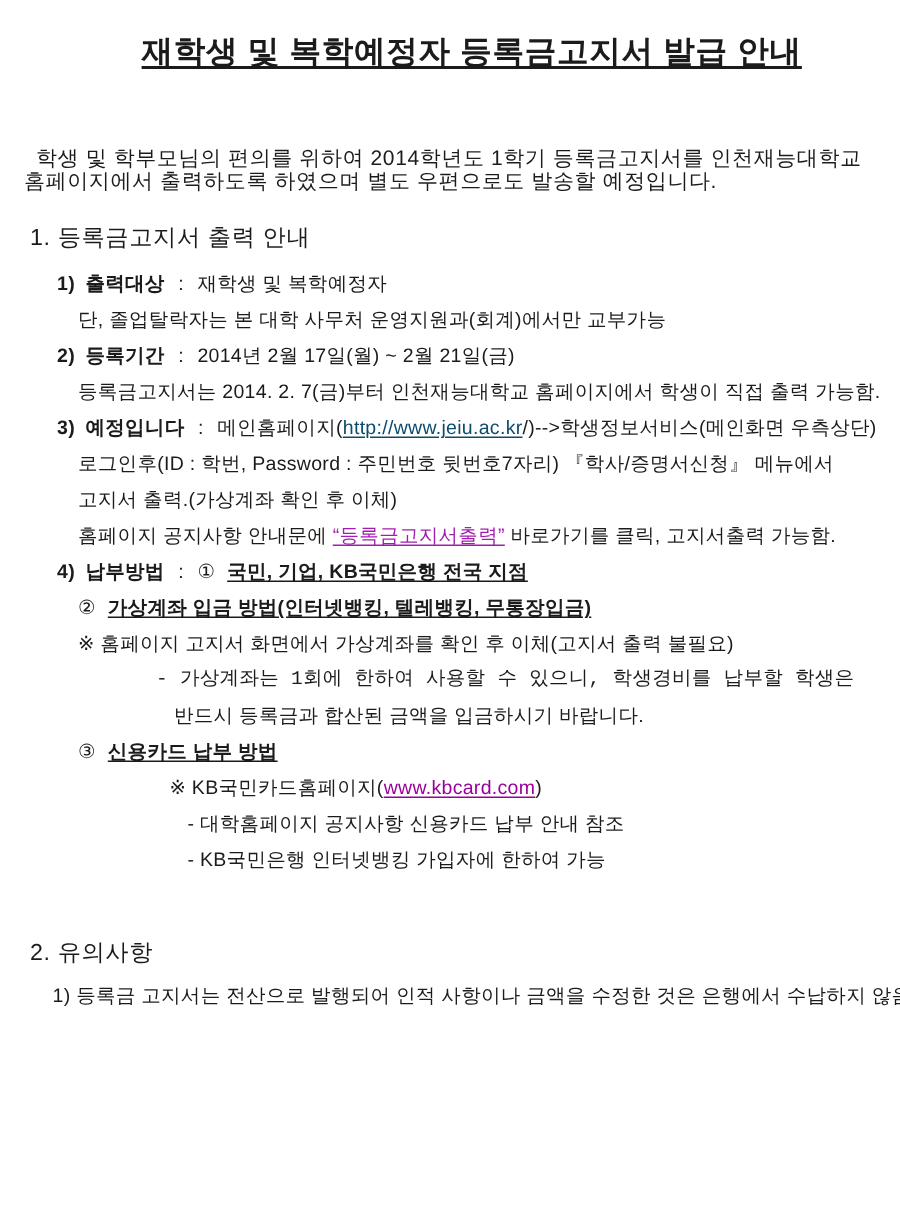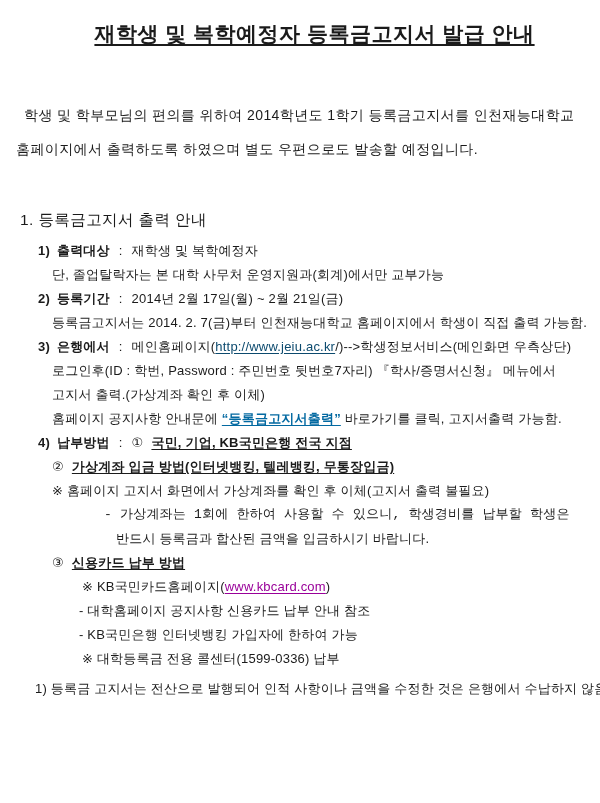--- a/index.html
+++ b/index.html
@@ -18,31 +18,31 @@
     font-size: 21px;
     font-weight: bold;
     letter-spacing: 0.5px;
     margin-top: 4px;
   }
   .title span { text-decoration: underline; text-underline-offset: 3px; margin-left: 29px; }
 
   .intro {
     margin: 50px 2px 0 2px;
     font-size: 14px;
-    line-height: 34px;
+    line-height: 15px;
     letter-spacing: 0.4px;
     text-indent: 8px;
   }
 
   .sec-heading {
     font-size: 15.5px;
     letter-spacing: 0.4px;
     margin-left: 6px;
   }
-  .s1 { margin-top: 44px; }
+  .s1 { margin-top: 20px; }
   .s2 { margin-top: 40px; }
 
   .line, .row {
     font-size: 13px;
     line-height: 24px;
     letter-spacing: 0.2px;
     white-space: nowrap;
   }
   .row { display: flex; align-items: baseline; }
 
@@ -50,36 +50,36 @@
   .u { text-decoration: underline; text-underline-offset: 2px; }
 
   .num { margin-right: 7px; }
   .colon { margin: 0 9px; }
   .sub-num { margin-right: 8px; }
 
   .ml-24 { margin-left: 24px; }  
   .ml-21 { margin-left: 21px; }  
   .ml-86 { margin-left: 38px; }  
   .ml-90 { margin-left: 90px; font-family: Liberation Mono, monospace; }  
-  .ml-99 { margin-left: 68px; }  
+  .ml-99 { margin-left: 99px; }  
   .ml-102 { margin-left: 102px; }
-  .ml-111 { margin-left: 65px; }
+  .ml-111 { margin-left: 111px; }
 
   .mt-6 { margin-top: 6px; }
   .mt-8 { margin-top: 8px; }
 
   a.link-blue, .link-blue {
     color: #0c4a6e;
     text-decoration: underline;
     text-underline-offset: 2px;
     cursor: pointer;
   }
   .shortcut-link {
-    color: #0369a1;
-    font-weight: bold;
+    color: #a21caf;
+    font-weight: normal;
     text-decoration: underline;
     text-underline-offset: 2px;
     cursor: pointer;
   }
   .link-purple {
     color: #990099;
     text-decoration: underline;
     text-underline-offset: 2px;
     cursor: pointer;
   }
@@ -108,21 +108,21 @@
   <div class="row ml-24">
     <span class="num b">2)</span>
     <span class="b">등록기간</span>
     <span class="colon">:</span>
     <span>2014년 2월 17일(월) ~ 2월 21일(금)</span>
   </div>
   <div class="line ml-86">등록금고지서는 2014. 2. 7(금)부터 인천재능대학교 홈페이지에서 학생이 직접 출력 가능함.</div>
 
   <div class="row ml-24">
     <span class="num b">3)</span>
-    <span class="b">은행에서</span>
+    <span class="b">예정입니다</span>
     <span class="colon">:</span>
     <span>
       <span>메인홈페이지(</span><a class="link-blue">http://www.jeiu.ac.kr</a><span>/)--&gt;학생정보서비스(메인화면 우측상단)</span>
     </span>
   </div>
   <div class="line ml-86">로그인후(ID : 학번, Password : 주민번호 뒷번호7자리) 『학사/증명서신청』 메뉴에서</div>
   <div class="line ml-86">고지서 출력.(가상계좌 확인 후 이체)</div>
   <div class="line ml-86">
     <span>홈페이지 공지사항 안내문에 </span><a class="shortcut-link">“등록금고지서출력”</a><span> 바로가기를 클릭, 고지서출력 가능함.</span>
   </div>
@@ -144,17 +144,17 @@
   <div class="line ml-102">반드시 등록금과 합산된 금액을 입금하시기 바랍니다.</div>
 
   <div class="line ml-86">
     <span class="sub-num">③</span><span class="b u">신용카드 납부 방법</span>
   </div>
   <div class="line ml-99">
     <span>※  KB국민카드홈페이지(</span><a class="link-purple">www.kbcard.com</a><span>)</span>
   </div>
   <div class="line ml-111">- 대학홈페이지 공지사항 신용카드 납부 안내 참조</div>
   <div class="line ml-111">- KB국민은행 인터넷뱅킹 가입자에 한하여 가능</div>
-  <div class="line ml-99">※  대학등록금 전용 콜센터(1599-0336) 납부</div>
 
+  <div class="sec-heading s2">2. 유의사항</div>
   <div class="line ml-21 mt-6">1) 등록금 고지서는 전산으로 발행되어 인적 사항이나 금액을 수정한 것은 은행에서 수납하지 않음.</div>
 
 </div>
 
 </body></html>

